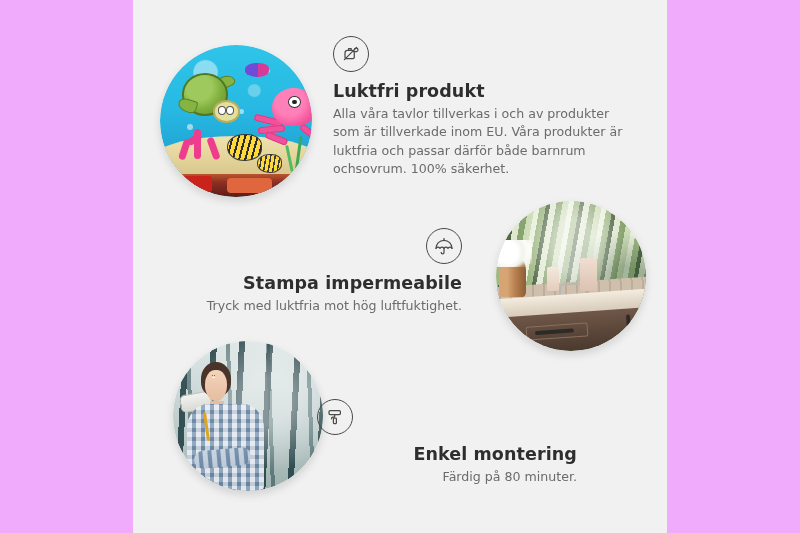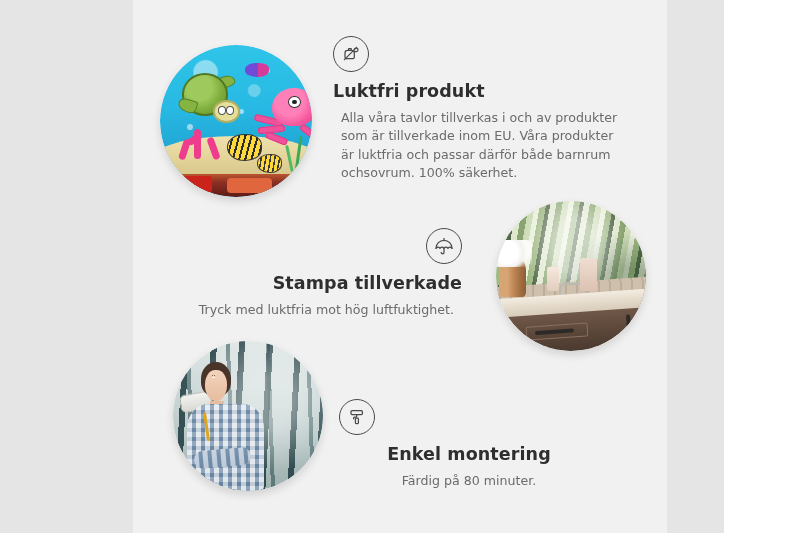--- a/index.html
+++ b/index.html
@@ -9,23 +9,23 @@
   }
   body {
     width: 800px;
     height: 533px;
     overflow: hidden;
     font-family: "DejaVu Sans", "Liberation Sans", sans-serif;
   }
 
   .stage {
     position: relative;
-    width: 724px;
+    width: 800px;
     height: 533px;
-    background: #e5e5e5;
+    background: #f0abfc;
   }
 
   
   .panel {
     position: absolute;
     left: 133px;
     top: 0;
     width: 534px;
     height: 533px;
     background: #f1f1f1;
@@ -316,32 +316,32 @@
     font-size: 17.5px;
     font-weight: 700;
     color: #2e2e2e;
     margin: 9px 0 4px 0;
     letter-spacing: .1px;
   }
   .f-desc {
     font-size: 12.6px;
     line-height: 1.46;
     color: #6b6b6b;
-    margin: 8px;
+    margin: 0;
   }
 
   
   .feature-odour { left: 333px; top: 36px; width: 300px; text-align: left; }
 
   
   .feature-water { left: 190px; top: 228px; width: 272px; text-align: right; }
   .feature-water .icon-circle { margin-left: auto; }
 
   
-  .feature-mount { left: 339px; top: 399px; width: 260px; text-align: center; }
+  .feature-mount { left: 317px; top: 399px; width: 260px; text-align: right; }
 
   .sr { position:absolute; width:1px; height:1px; overflow:hidden; clip:rect(0 0 0 0); }
 </style>
 </head>
 <body>
 
 <div class="stage">
 
   <div class="panel"></div>
 
@@ -439,21 +439,21 @@
 
   <div class="feature feature-water">
     <div class="icon-circle">
       <svg width="24" height="24" viewBox="0 0 24 24" fill="none" stroke="#4a4a4a" stroke-width="1.25" stroke-linecap="round" stroke-linejoin="round">
         <path d="M4 14.3a8 8 0 0 1 16 0"></path>
         <path d="M4 14.3c1.3-1.6 2.7-1.6 4 0 1.3-1.6 2.7-1.6 4 0 1.3-1.6 2.7-1.6 4 0 1.3-1.6 2.7-1.6 4 0"></path>
         <line x1="12" y1="6.3" x2="12" y2="4.6"></line>
         <path d="M12 14.3v4.1a1.4 1.4 0 0 1-2.8 0"></path>
       </svg>
     </div>
-    <div class="f-title">Stampa tillverkade</div>
+    <div class="f-title">Stampa impermeabile</div>
     <p class="f-desc">Tryck med luktfria mot hög luftfuktighet.</p>
   </div>
 
   <div class="feature feature-mount">
     <div class="icon-circle">
       <svg width="24" height="24" viewBox="0 0 24 24" fill="none" stroke="#4a4a4a" stroke-width="1.25" stroke-linecap="round" stroke-linejoin="round">
         <rect x="6" y="5.6" width="11.4" height="3.9" rx="1.1"></rect>
         <path d="M11.7 9.5v1.7a1 1 0 0 1-1 1H9.6a1 1 0 0 0-1 1v.6"></path>
         <rect x="10.4" y="13.2" width="3" height="5.3" rx="0.7"></rect>
       </svg>

